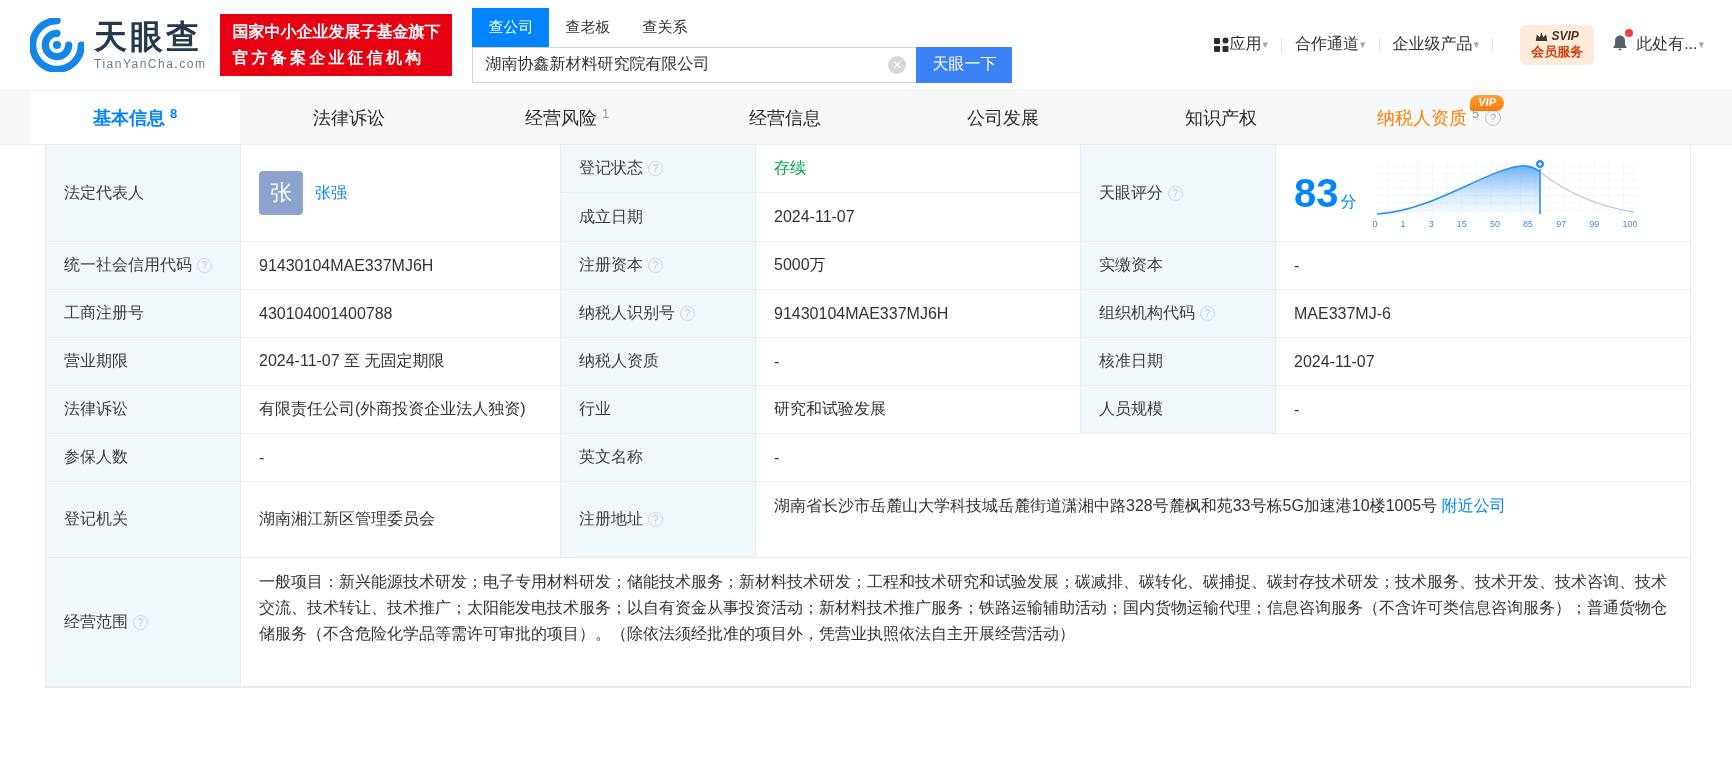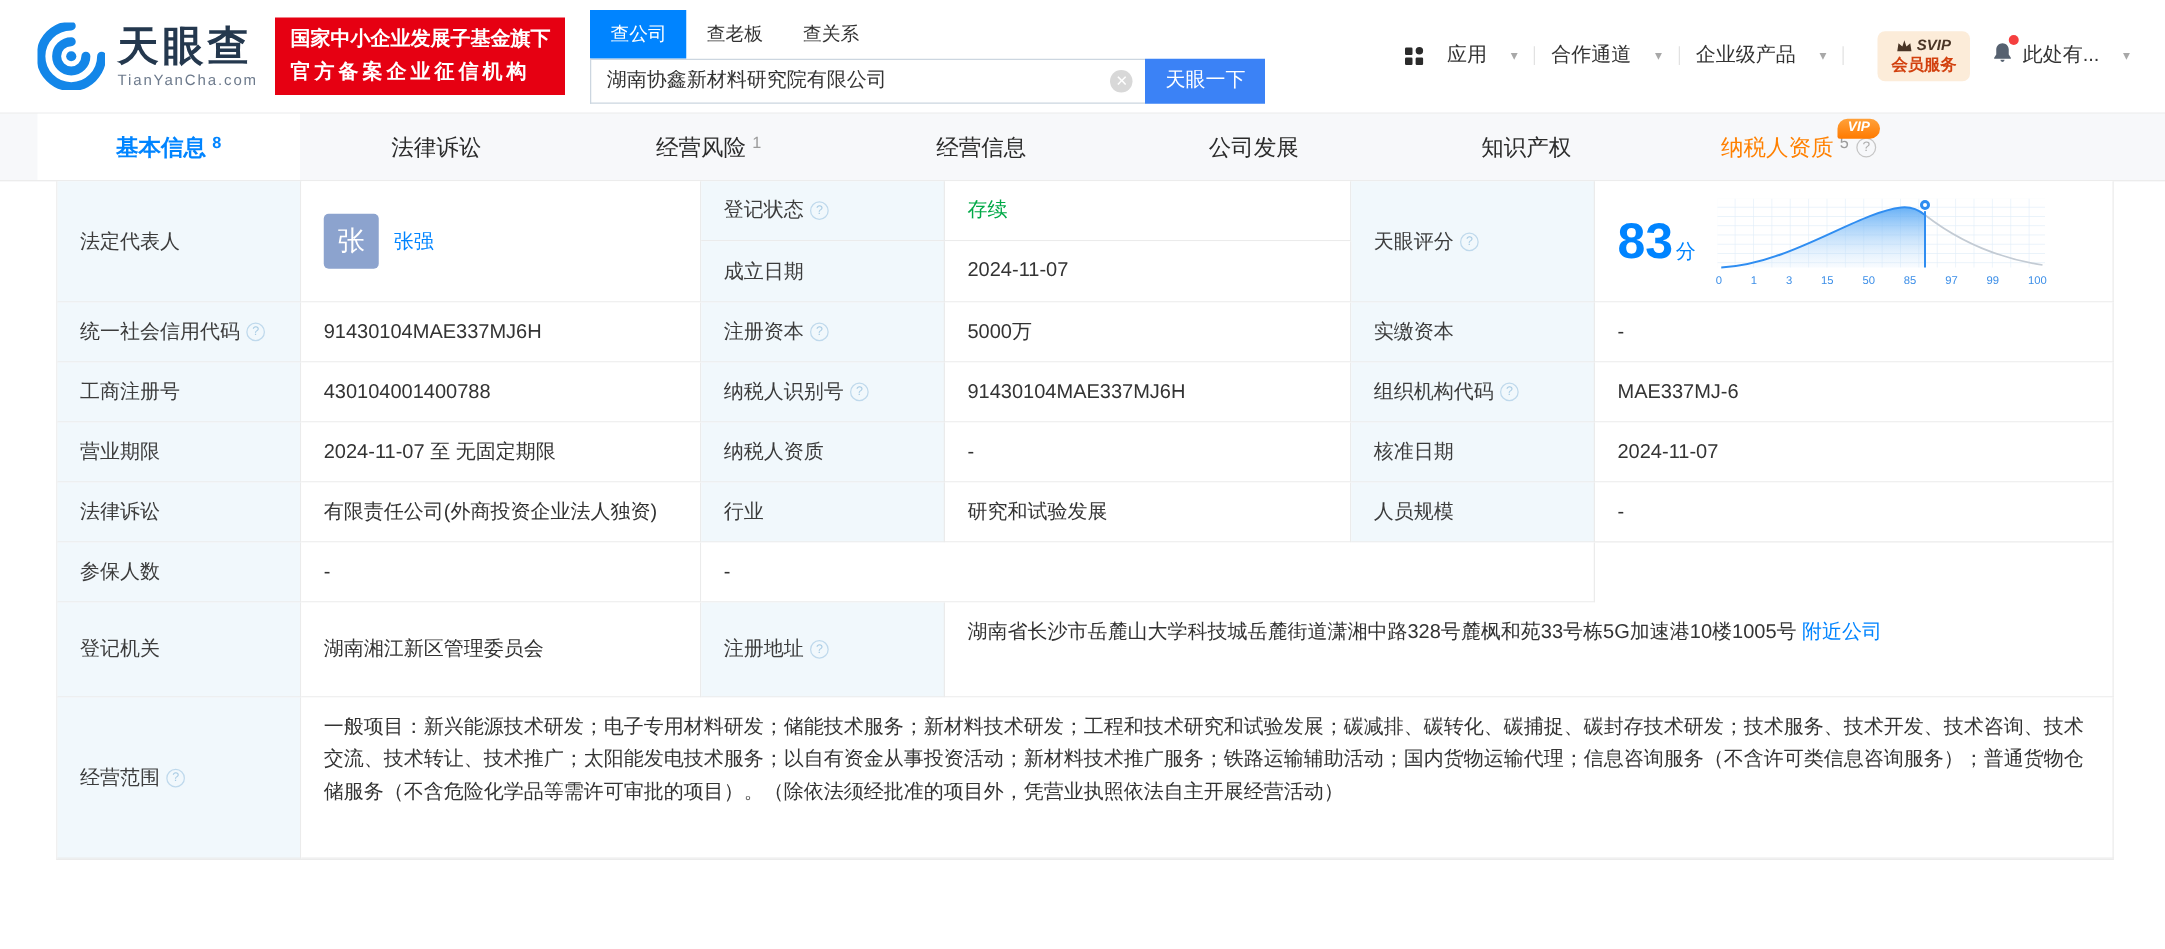--- a/index.html
+++ b/index.html
@@ -25,21 +25,21 @@
   .search-input-wrap { flex:1; position:relative; border:1px solid #ccd6e0; border-right:none;
     display:flex; align-items:center; background:#fff; }
   .search-input-wrap input { border:none; outline:none; width:100%; font-size:16px;
     padding:0 38px 0 12px; color:#333; font-family:inherit; background:transparent; }
   .clear-icon { position:absolute; right:10px; width:18px; height:18px; border-radius:50%;
     background:#d8d8d8; color:#fff; font-size:12px; line-height:18px; text-align:center; cursor:pointer; }
   .search-btn { width:96px; background:#3b82f6; color:#fff; font-size:16px; border:none;
     cursor:pointer; font-family:inherit; }
 
   .header-nav { margin-left:auto; display:flex; align-items:center; font-size:16px; color:#333; }
-  .nav-item { display:flex; align-items:center; gap:19px; cursor:pointer; white-space:nowrap; }
+  .nav-item { display:flex; align-items:center; gap:1px; cursor:pointer; white-space:nowrap; }
   .caret { color:#a8a8a8; font-size:11px; }
   .nav-sep { width:1px; height:15px; background:#e2e2e2; margin:0 13px; }
   .apps-icon { display:inline-block; }
   .svip-badge { background:#fcecd9; border-radius:6px; padding:4px 11px; margin:0 14px;
     display:flex; flex-direction:column; align-items:center; line-height:1.3; cursor:pointer; }
   .svip-l1 { display:flex; align-items:center; gap:3px; font-size:12px; font-weight:bold;
     color:#4a3526; font-style:italic; }
   .svip-l2 { font-size:13px; font-weight:bold; color:#d2400e; }
   .bell-wrap { position:relative; margin:0 6px 0 2px; cursor:pointer; }
   .bell-dot { position:absolute; top:-3px; right:-3px; width:8px; height:8px;
@@ -352,20 +352,23 @@
     </div>
   </div>
 
   <div class="grid">
     <div class="cell lab h48">
       <span>参保人数</span>
     </div>
     <div class="cell h48">
       <span class="dash">-</span>
     </div>
+    <div class="cell lab h48">
+      <span>英文名称</span>
+    </div>
     <div class="cell h48 span3c">
       <span class="dash">-</span>
     </div>
   </div>
 
   <div class="grid">
     <div class="cell lab h76">
       <span>登记机关</span>
     </div>
     <div class="cell h76">

